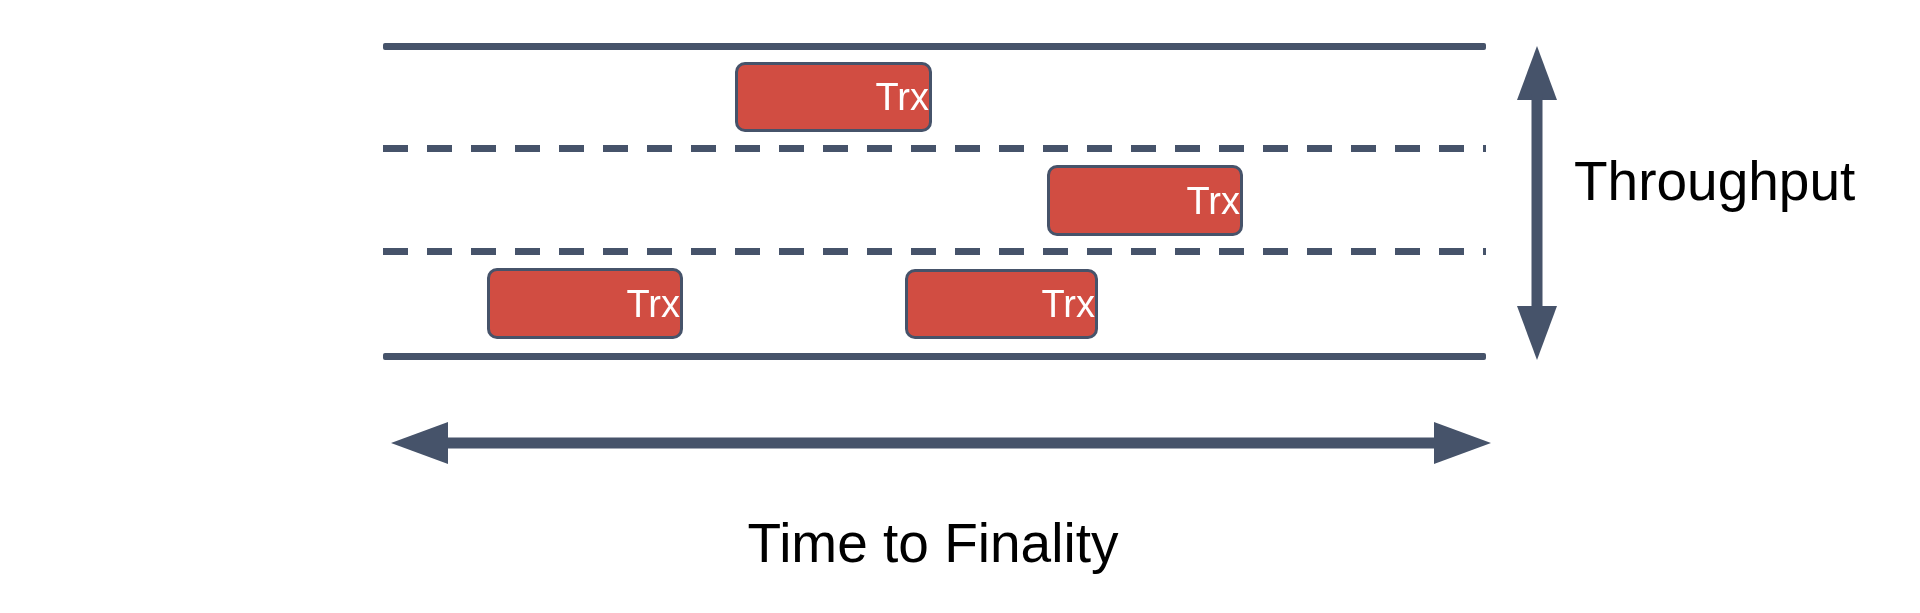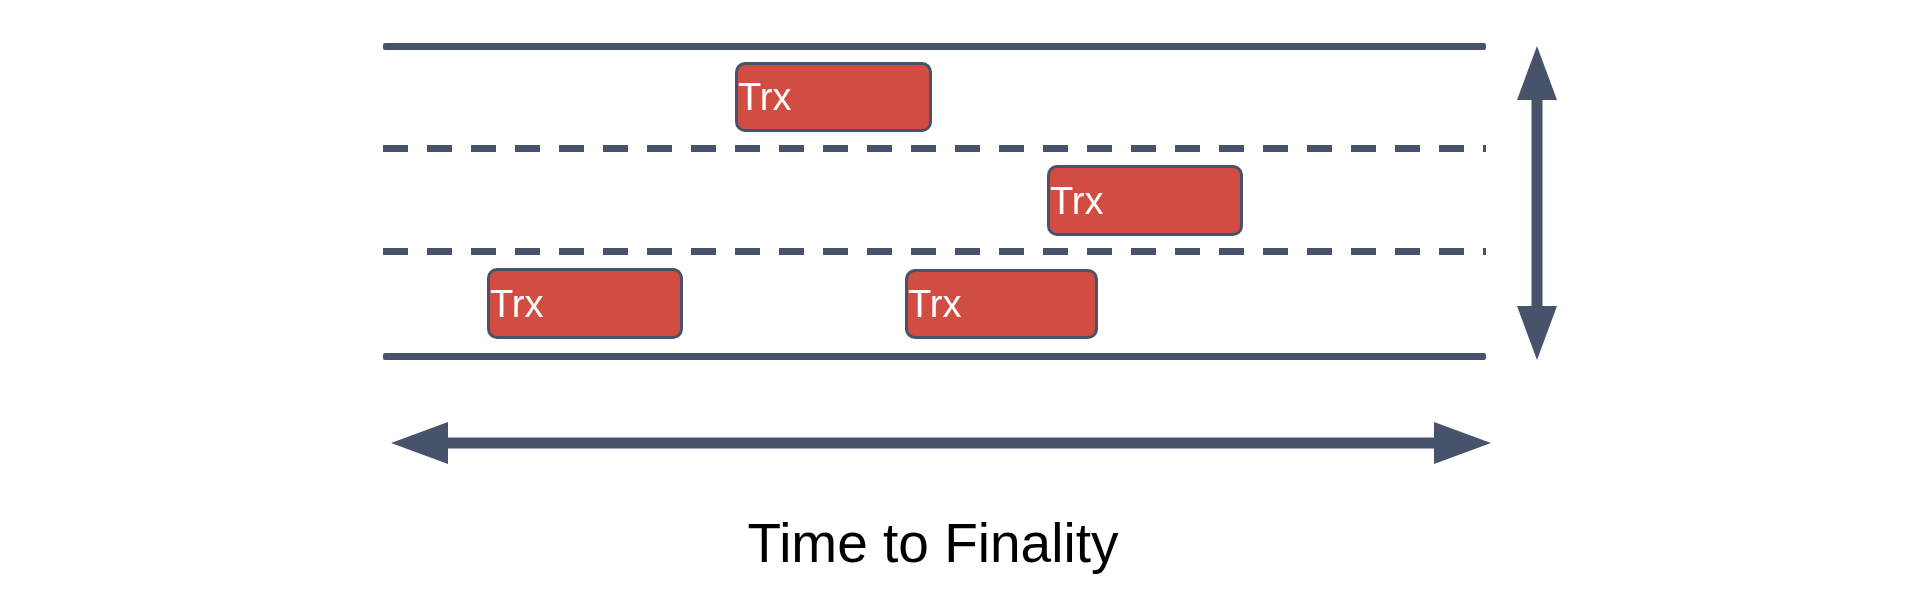--- a/index.html
+++ b/index.html
@@ -37,21 +37,21 @@
   .line-bottom { top: 353px; }
 
   .trx-box {
     position: absolute;
     box-sizing: border-box;
     background: var(--box-fill, #D14D42);
     border: 3px solid var(--box-border, #46536A);
     border-radius: 10px;
     display: flex;
     align-items: center;
-    justify-content: flex-start;
+    justify-content: flex-end;
     color: var(--box-text, #ffffff);
     font-size: 38px;
     line-height: 1;
   }
   .trx-1 { left: 735px;  top: 62px;  width: 197px; height: 70px; }
   .trx-2 { left: 1047px; top: 165px; width: 196px; height: 71px; }
   .trx-3 { left: 487px;  top: 268px; width: 196px; height: 71px; }
   .trx-4 { left: 905px;  top: 269px; width: 193px; height: 70px; }
 
   .arrow-svg { position: absolute; display: block; }
@@ -97,15 +97,16 @@
     <rect class="arrow-shape" x="16.5" y="48" width="11" height="218"></rect>
     <polygon class="arrow-shape" points="22,314 2,260 42,260"></polygon>
   </svg>
 
   <svg class="arrow-svg arrow-horizontal" width="1100" height="44" viewBox="0 0 1100 44">
     <polygon class="arrow-shape" points="0,22 57,1 57,43"></polygon>
     <rect class="arrow-shape" x="50" y="16.5" width="1000" height="11"></rect>
     <polygon class="arrow-shape" points="1100,22 1043,1 1043,43"></polygon>
   </svg>
 
+  <div class="axis-label label-throughput">Throughput</div>
   <div class="axis-label label-time">Time to Finality</div>
 
 </div>
 
 </body></html>

